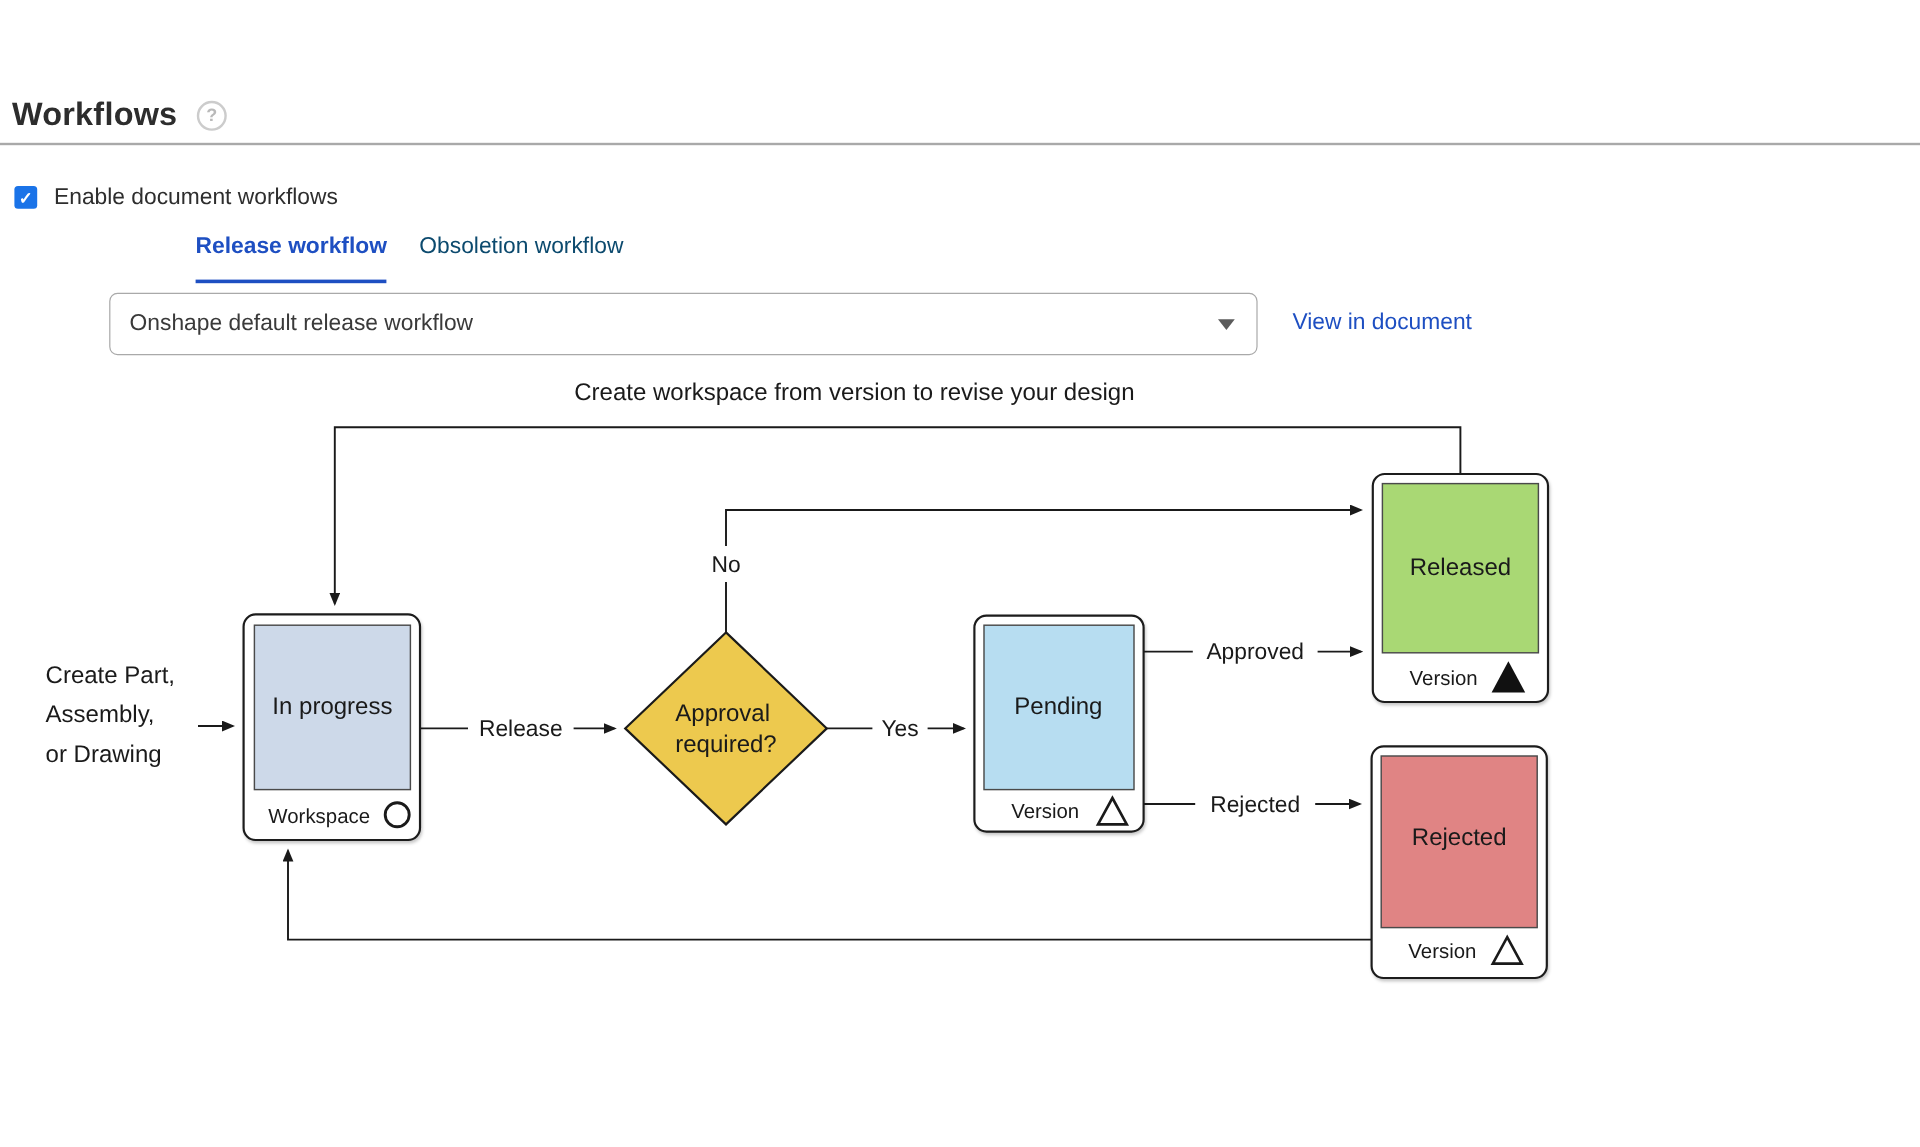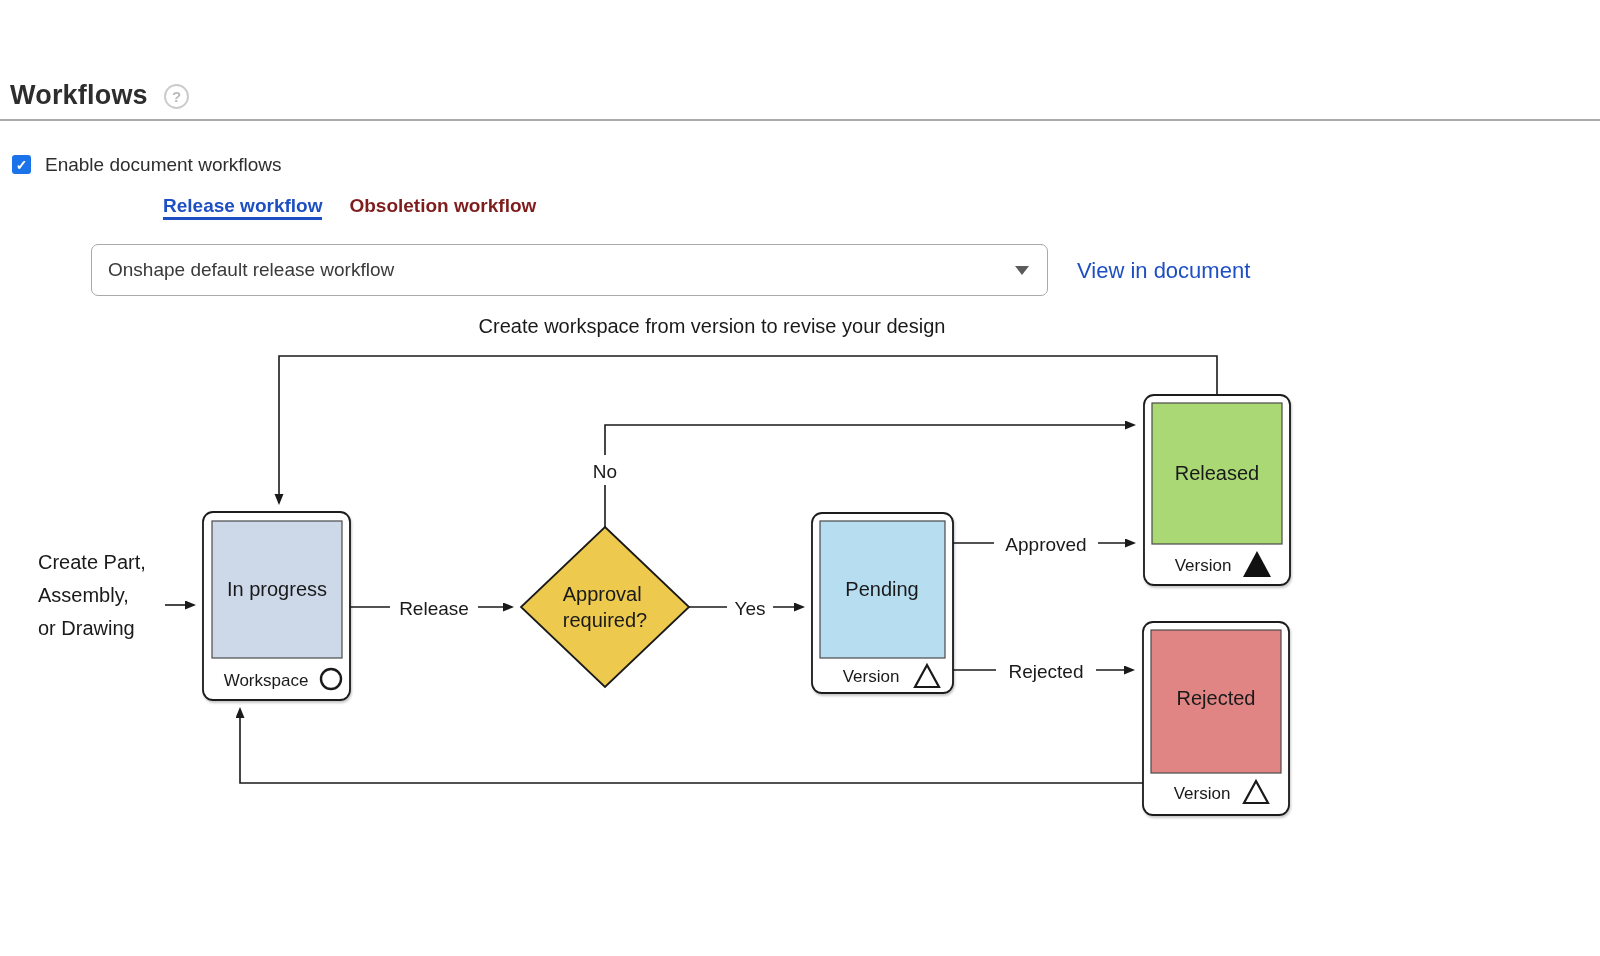--- a/index.html
+++ b/index.html
@@ -41,26 +41,26 @@
     display: flex; align-items: center; justify-content: center;
     line-height: 1;
   }
   .checkbox-label {
     left: 45px; top: 154px;
     font-size: 19px; color: #2e2e2e;
   }
 
   
   .tabs { left: 163px; top: 195px; display: flex; gap: 27px; }
-  .tab { font-size: 19px; padding-bottom: 0; cursor: pointer; }
+  .tab { font-size: 19px; padding-bottom: 16px; cursor: pointer; }
   .tab.active {
     color: #1e4fc2; font-weight: 700;
     border-bottom: 3px solid #1e4fc2;
   }
-  .tab.inactive { color: #7f1d1d; font-weight: 700; }
+  .tab.inactive { color: #0c4a6e; font-weight: 400; }
 
   
   .workflow-select {
     left: 91px; top: 244px; width: 957px; height: 52px;
     border: 1.5px solid #a9a9a9; border-radius: 7px;
     background: #ffffff;
     display: flex; align-items: center;
     padding: 0 18px 0 16px;
     cursor: pointer;
   }
@@ -69,21 +69,21 @@
     white-space: nowrap; overflow: hidden;
   }
   .caret-down {
     width: 0; height: 0;
     border-left: 7px solid transparent;
     border-right: 7px solid transparent;
     border-top: 9px solid #5b5b5b;
   }
   .view-link {
     left: 1077px; top: 258px;
-    font-size: 22px; color: #1e4fc2;
+    font-size: 19px; color: #1e4fc2;
     text-decoration: none; cursor: pointer;
   }
 
   
   .diagram-svg { left: 0; top: 300px; }
   .edge { stroke: #1a1a1a; stroke-width: 1.6px; fill: none; }
   .node-outer { fill: #ffffff; stroke: #1a1a1a; stroke-width: 1.8px; }
   .node-inner { stroke: #4a4a4a; stroke-width: 1.2px; }
   .node-title { font-size: 20px; fill: #1a1a1a; text-anchor: middle; }
   .node-footer { font-size: 17px; fill: #1a1a1a; text-anchor: middle; }

